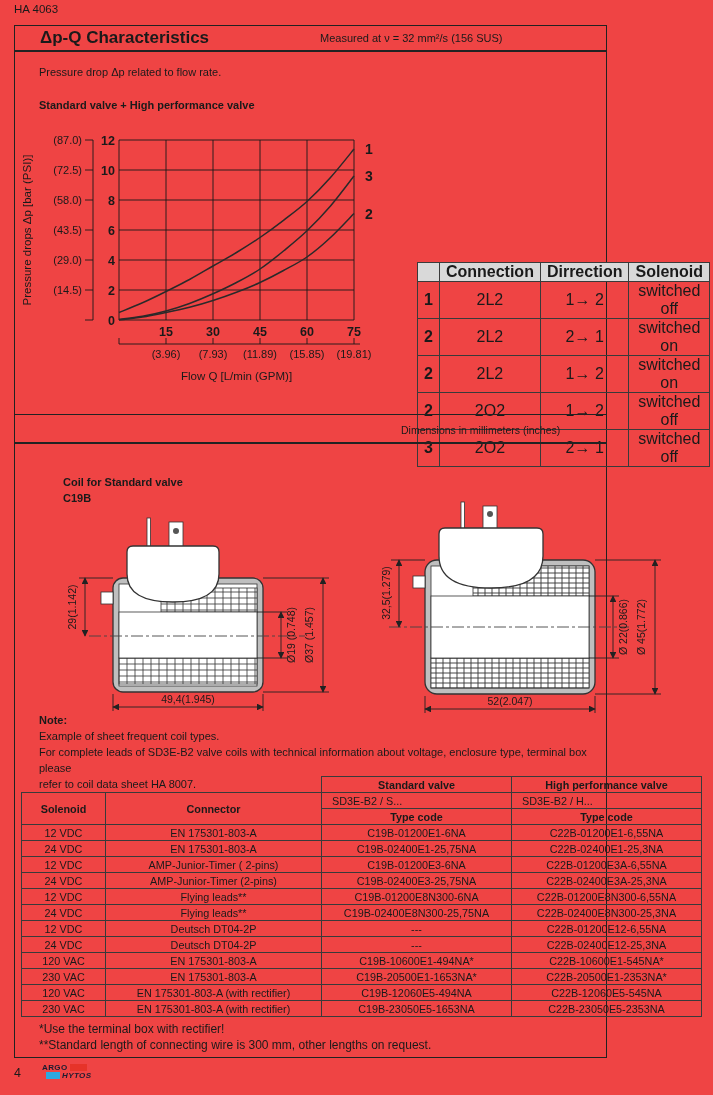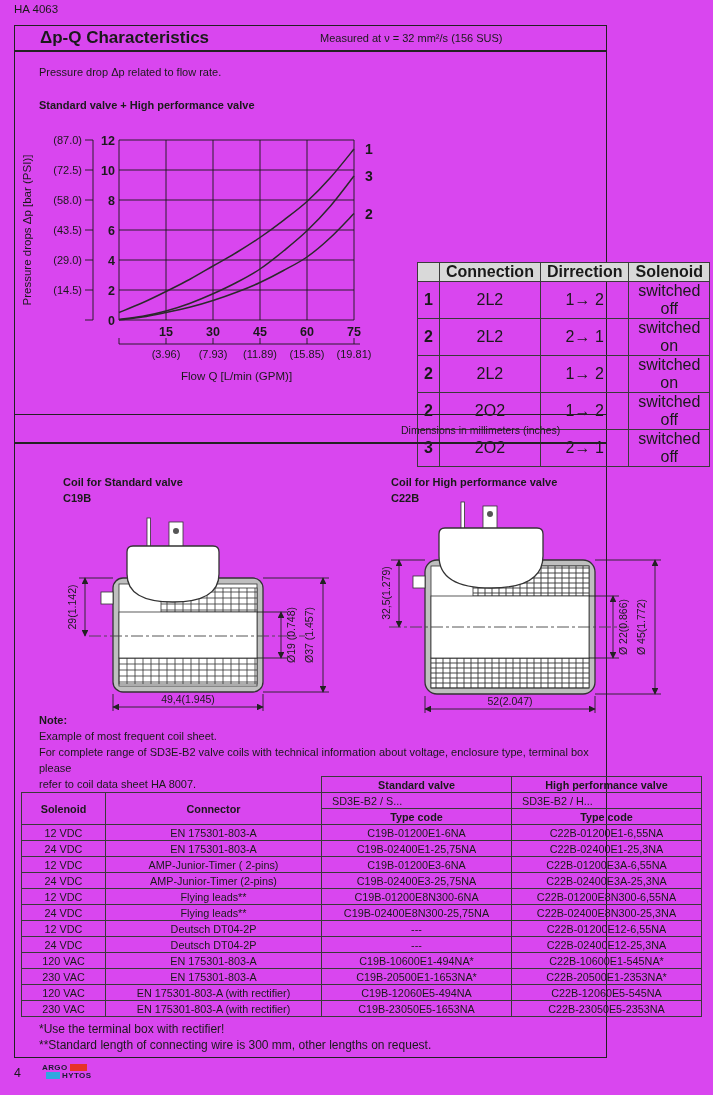--- a/index.html
+++ b/index.html
@@ -1,18 +1,18 @@
 <!DOCTYPE html>
 <html><head>
 <meta charset="utf-8">
 <style>
   * { margin:0; padding:0; box-sizing:border-box; }
   html,body { background:#ffffff; }
   .page {
-    position:relative; width:713px; height:1095px; background:#d946ef;
+    position:relative; width:713px; height:1095px; background:#ef4444;
     font-family:"Liberation Sans", sans-serif; color:#1a1a1a; overflow:hidden;
   }
   .doc-ref { position:absolute; left:14px; top:3px; font-size:11.5px; }
   .outer-box {
     position:absolute; left:14px; top:25px; width:593px; height:1033px;
     border:1.5px solid #222;
   }
   
   .s1-bar { position:absolute; left:0; top:0; width:100%; height:26px;
     border-bottom:2px solid #222; }
@@ -64,21 +64,21 @@
   .type-table .b { font-weight:bold; }
   .type-table .ghost { border-left:none; border-top:none; background:transparent; }
   .type-table .sub { text-align:left; padding-left:10px;margin-top:36px; }
   
   .footnotes { position:absolute; left:24px; top:995px; font-size:12px; line-height:16px; }
   
   .page-num { position:absolute; left:14px; top:1066px; font-size:12.5px; }
   .logo { position:absolute; left:42px; top:1063px; font-size:8px; font-weight:bold;
     letter-spacing:0.4px; line-height:7px; color:#1b1b30; }
   .logo-row1, .logo-row2 { display:flex; align-items:center; height:8px; }
-  .logo-row2 { margin-left:4px; }
+  .logo-row2 { margin-left:4px;font-style:italic; }
   .logo-red  { display:inline-block; width:17px; height:7px; margin-left:2px; }
   .logo-blue { display:inline-block; width:14px; height:7px; margin-right:2px; }
 </style>
 </head>
 <body>
 
 <div class="page">
 
   <div class="doc-ref">HA 4063</div>
 
@@ -200,24 +200,20 @@
     </table>
 
     <div class="s2-bar">
       <div class="s2-dims">Dimensions in millimeters (inches)</div>
     </div>
 
     <div class="coil-label left">
       <div>Coil for Standard valve</div>
       <div>C19B</div>
     </div>
-    <div class="coil-label right">
-      <div>Coil for High performance valve</div>
-      <div>C22B</div>
-    </div>
 
     <svg class="coil-svg left" width="290" height="206" viewBox="0 0 290 206">
       <defs>
         <pattern id="netL" patternUnits="userSpaceOnUse" width="8" height="6">
           <rect x="0" y="0" width="8" height="6" fill="#fff" stroke="#333" stroke-width="0.8"></rect>
         </pattern>
         <marker id="arrL" viewBox="0 0 10 10" refX="9" refY="5" markerWidth="7.5" markerHeight="7.5" orient="auto-start-reverse">
           <path d="M0,0 L10,5 L0,10 z" fill="#222"></path>
         </marker>
       </defs>
@@ -295,22 +291,22 @@
       <text class="dim-label" text-anchor="middle" transform="translate(272,129) rotate(-90)">Ø 45(1.772)</text>
 
       <line x1="52" y1="198" x2="52" y2="215" class="dim-line"></line>
       <line x1="222" y1="198" x2="222" y2="215" class="dim-line"></line>
       <line x1="52" y1="211" x2="222" y2="211" class="dim-line" marker-start="url(#arrR)" marker-end="url(#arrR)"></line>
       <text class="dim-label" text-anchor="middle" x="137" y="207">52(2.047)</text>
     </svg>
 
     <div class="note-block">
       <div class="b">Note:</div>
-      <div>Example of most frequent coil sheet.</div>
-      <div>For complete range of SD3E-B2 valve coils with technical information about voltage, enclosure type, terminal box please</div>
+      <div>Example of sheet frequent coil types.</div>
+      <div>For complete leads of SD3E-B2 valve coils with technical information about voltage, enclosure type, terminal box please</div>
       <div>refer to coil data sheet HA 8007.</div>
     </div>
 
     <table class="type-table">
       <colgroup>
         <col style="width:84px">
           <col style="width:216px">
           <col style="width:190px">
           <col style="width:190px">
       </colgroup>

